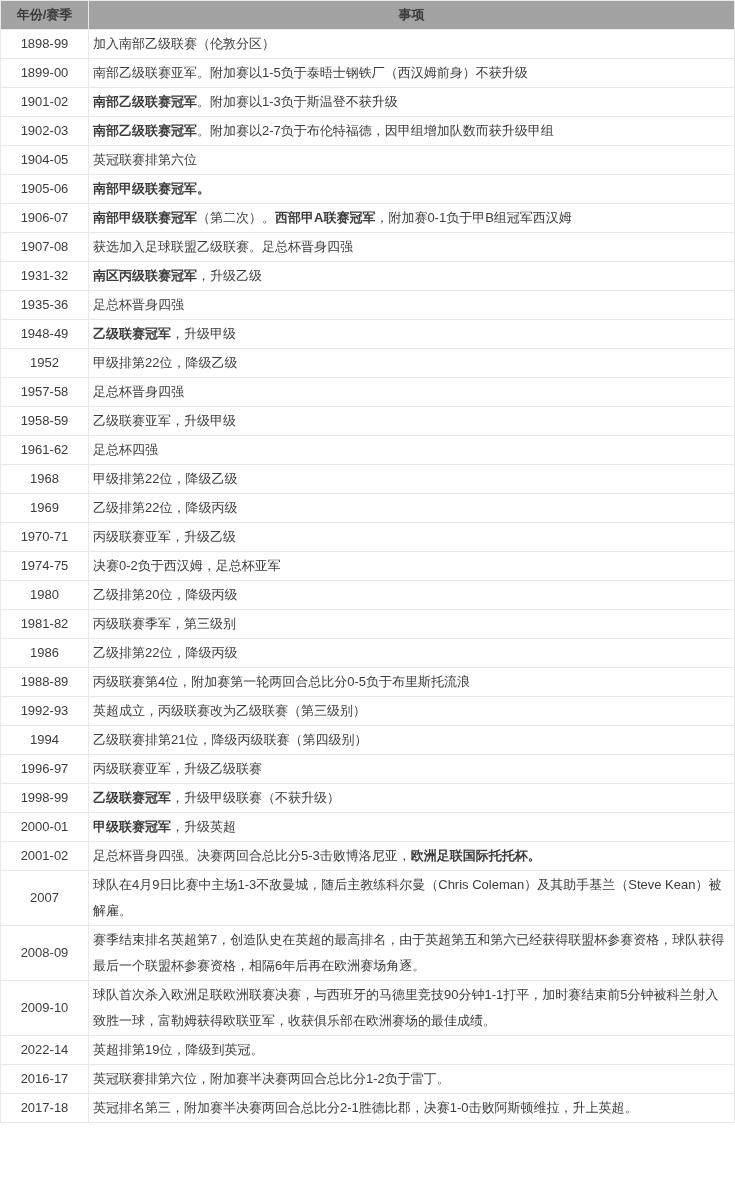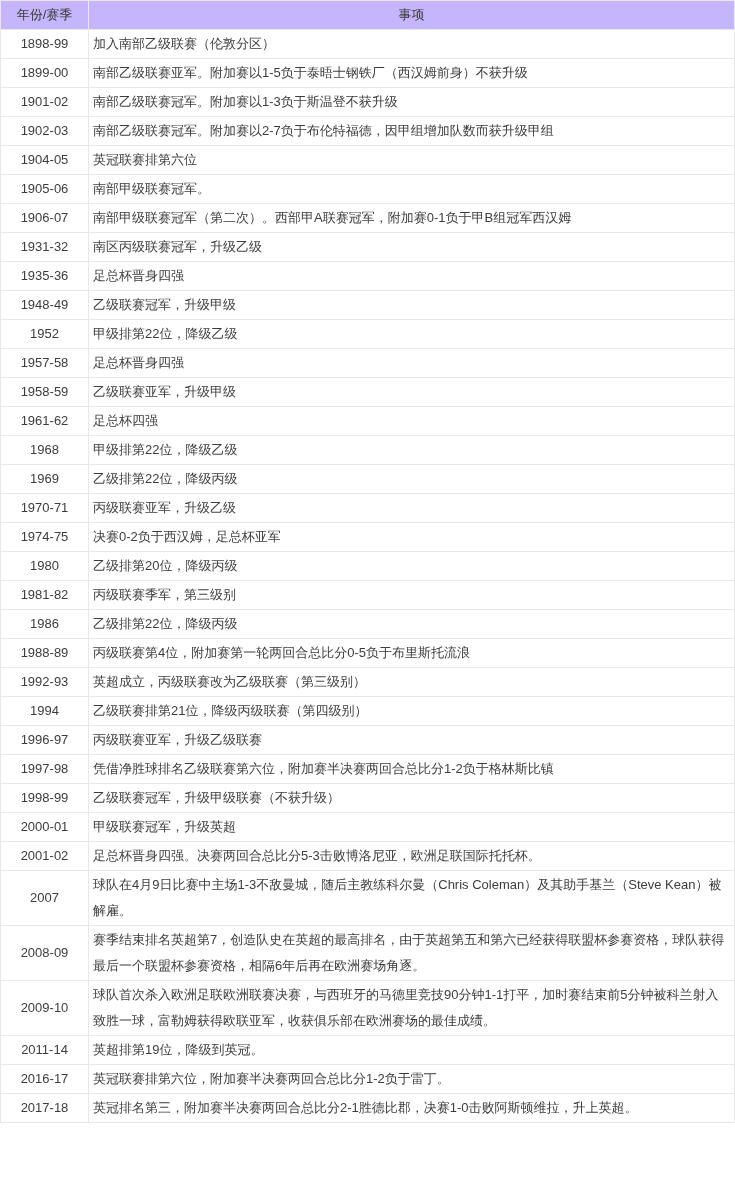--- a/index.html
+++ b/index.html
@@ -19,40 +19,40 @@
     table-layout: fixed;
   }
   table.history th,
   table.history td {
     border: 1px solid #e8e8e8;
     font-size: 13px;
     color: #3c3c3c;
     vertical-align: middle;
   }
   table.history th {
-    background: #c4b5fd;
-    font-weight: normal;
+    background: #a3a3a3;
+    font-weight: bold;
     text-align: center;
     height: 28px;
     padding: 0 4px;
     line-height: 28px;
   }
   col.year-col { width: 88px; }
   td.year-cell {
     text-align: center;
     padding: 1px 4px;
     line-height: 26px;
     white-space: nowrap;
   }
   td.event-cell {
     text-align: left;
     padding: 1px 4px;
     line-height: 26px;
   }
-  td.event-cell .seg-bold { font-weight: normal; }
+  td.event-cell .seg-bold { font-weight: bold; }
 </style>
 </head>
 <body>
 
 <table class="history">
   <colgroup>
     <col class="year-col">
     <col>
   </colgroup>
   <thead>
@@ -84,20 +84,24 @@
       </tr>
       <tr>
         <td class="year-cell">1905-06</td>
         <td class="event-cell"><span class="seg-bold">南部甲级联赛冠军。</span></td>
       </tr>
       <tr>
         <td class="year-cell">1906-07</td>
         <td class="event-cell"><span class="seg-bold">南部甲级联赛冠军</span><span class="seg">（第二次）。</span><span class="seg-bold">西部甲A联赛冠军</span><span class="seg">，附加赛0-1负于甲B组冠军西汉姆</span></td>
       </tr>
       <tr>
+        <td class="year-cell">1907-08</td>
+        <td class="event-cell"><span class="seg">获选加入足球联盟乙级联赛。足总杯晋身四强</span></td>
+      </tr>
+      <tr>
         <td class="year-cell">1931-32</td>
         <td class="event-cell"><span class="seg-bold">南区丙级联赛冠军</span><span class="seg">，升级乙级</span></td>
       </tr>
       <tr>
         <td class="year-cell">1935-36</td>
         <td class="event-cell"><span class="seg">足总杯晋身四强</span></td>
       </tr>
       <tr>
         <td class="year-cell">1948-49</td>
         <td class="event-cell"><span class="seg-bold">乙级联赛冠军</span><span class="seg">，升级甲级</span></td>
@@ -156,24 +160,20 @@
       </tr>
       <tr>
         <td class="year-cell">1994</td>
         <td class="event-cell"><span class="seg">乙级联赛排第21位，降级丙级联赛（第四级别）</span></td>
       </tr>
       <tr>
         <td class="year-cell">1996-97</td>
         <td class="event-cell"><span class="seg">丙级联赛亚军，升级乙级联赛</span></td>
       </tr>
       <tr>
-        <td class="year-cell">1997-98</td>
-        <td class="event-cell"><span class="seg">凭借净胜球排名乙级联赛第六位，附加赛半决赛两回合总比分1-2负于格林斯比镇</span></td>
-      </tr>
-      <tr>
         <td class="year-cell">1998-99</td>
         <td class="event-cell"><span class="seg-bold">乙级联赛冠军</span><span class="seg">，升级甲级联赛（不获升级）</span></td>
       </tr>
       <tr>
         <td class="year-cell">2000-01</td>
         <td class="event-cell"><span class="seg-bold">甲级联赛冠军</span><span class="seg">，升级英超</span></td>
       </tr>
       <tr>
         <td class="year-cell">2001-02</td>
         <td class="event-cell"><span class="seg">足总杯晋身四强。决赛两回合总比分5-3击败博洛尼亚，</span><span class="seg-bold">欧洲足联国际托托杯。</span></td>
@@ -184,21 +184,21 @@
       </tr>
       <tr>
         <td class="year-cell">2008-09</td>
         <td class="event-cell"><span class="seg">赛季结束排名英超第7，创造队史在英超的最高排名，由于英超第五和第六已经获得联盟杯参赛资格，球队获得最后一个联盟杯参赛资格，相隔6年后再在欧洲赛场角逐。</span></td>
       </tr>
       <tr>
         <td class="year-cell">2009-10</td>
         <td class="event-cell"><span class="seg">球队首次杀入欧洲足联欧洲联赛决赛，与西班牙的马德里竞技90分钟1-1打平，加时赛结束前5分钟被科兰射入致胜一球，富勒姆获得欧联亚军，收获俱乐部在欧洲赛场的最佳成绩。</span></td>
       </tr>
       <tr>
-        <td class="year-cell">2011-14</td>
+        <td class="year-cell">2022-14</td>
         <td class="event-cell"><span class="seg">英超排第19位，降级到英冠。</span></td>
       </tr>
       <tr>
         <td class="year-cell">2016-17</td>
         <td class="event-cell"><span class="seg">英冠联赛排第六位，附加赛半决赛两回合总比分1-2负于雷丁。</span></td>
       </tr>
       <tr>
         <td class="year-cell">2017-18</td>
         <td class="event-cell"><span class="seg">英冠排名第三，附加赛半决赛两回合总比分2-1胜德比郡，决赛1-0击败阿斯顿维拉，升上英超。</span></td>
       </tr>

